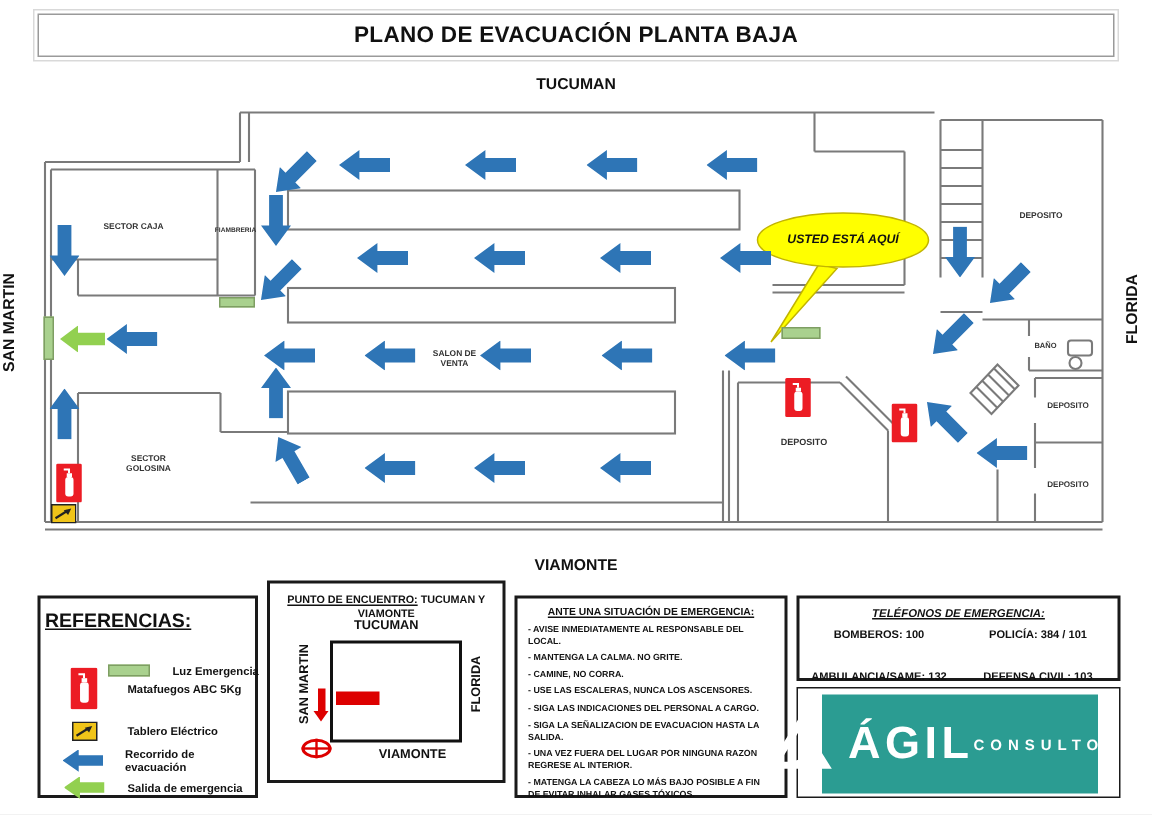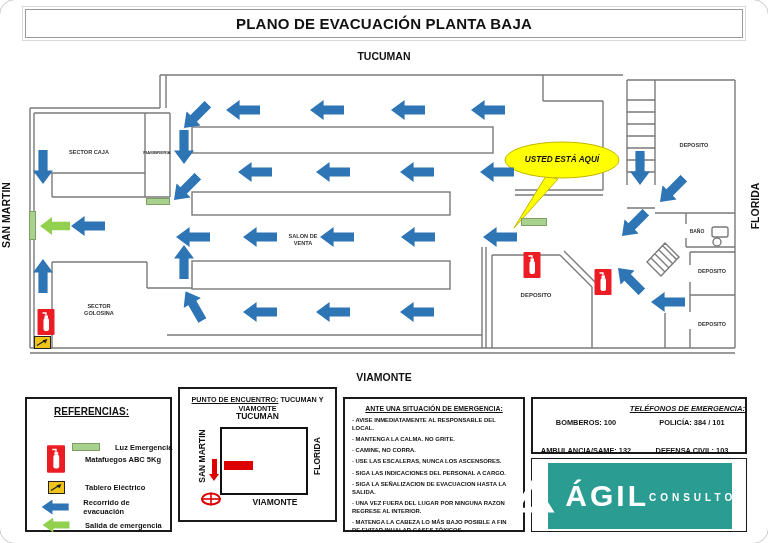--- a/index.html
+++ b/index.html
@@ -1,17 +1,17 @@
 <!DOCTYPE html>
 <html><head>
 <meta charset="utf-8">
 <style>
   html,body{margin:0;padding:0;background:#fff;}
   #canvas{position:relative;width:768px;height:543px;background:#fff;outline:1px solid #c9c9c9;
-          font-family:"Liberation Sans",sans-serif;overflow:hidden;border-radius:15px;}
+          font-family:"Liberation Sans",sans-serif;overflow:hidden;}
   .abs{position:absolute;}
   
   .titlebox{position:absolute;left:25px;top:9px;width:716px;height:27px;border:1px solid #9a9a9a;
             box-shadow:0 0 0 2px #fff,0 0 0 3px #d9d9d9;display:flex;align-items:center;justify-content:center;
             font-size:15px;font-weight:bold;color:#111;letter-spacing:.2px;}
   
   .street{position:absolute;font-weight:bold;color:#111;font-size:10.5px;}
   .street-top{left:0;right:0;top:50px;text-align:center;}
   .street-bottom{left:0;right:0;top:371px;text-align:center;}
   .street-left{left:-29px;top:209px;width:70px;text-align:center;transform:rotate(-90deg);}
@@ -161,21 +161,21 @@
       <path d="M8.5,6.5 L8.5,4 L5,4" stroke="#fff" stroke-width="1.3" fill="none"></path>
   </svg>
 
   <svg class="abs" style="left:34px;top:336px;" width="17" height="13" viewBox="0 0 17 13">
     <rect x="0.5" y="0.5" width="16" height="12" fill="#F0C419" stroke="#222"></rect>
     <path d="M3,9.5 L11,4.5" stroke="#222" stroke-width="1.4"></path>
       <polygon points="13.5,3 8.5,4.2 11.4,7.4" fill="#222"></polygon>
   </svg>
 
   <div class="panel" style="left:25px;top:397px;width:147px;height:135px;">
-    <div class="ptitle" style="position:absolute;left:27px;top:7px;font-size:10px;">REFERENCIAS:</div>
+    <div class="ptitle" style="position:absolute;left:3px;top:7px;font-size:13px;">REFERENCIAS:</div>
     <div class="legend-row" style="left:0;top:40px;width:100%;height:16px;padding-left:30px;">
       <div style="width:58px;display:flex;justify-content:center;">
           <div class="gbar" style="position:static;width:26px;height:6px;"></div>
         </div>
       <span class="legend-label">Luz Emergencia</span>
     </div>
     <div class="legend-row" style="left:0;top:44px;width:100%;height:32px;">
       <div style="width:58px;display:flex;justify-content:center;">
         <svg width="18" height="28" viewBox="0 0 17 26">
           <rect width="17" height="26" rx="1" fill="#EC1C24"></rect>
@@ -235,21 +235,21 @@
     <div class="instr">- MANTENGA LA CALMA. NO GRITE.</div>
     <div class="instr">- CAMINE, NO CORRA.</div>
     <div class="instr">- USE LAS ESCALERAS, NUNCA LOS ASCENSORES.</div>
     <div class="instr">- SIGA LAS INDICACIONES DEL PERSONAL A CARGO.</div>
     <div class="instr">- SIGA LA SEÑALIZACION DE EVACUACION HASTA LA SALIDA.</div>
     <div class="instr">- UNA VEZ FUERA DEL LUGAR POR NINGUNA RAZON REGRESE AL INTERIOR.</div>
     <div class="instr">- MATENGA LA CABEZA LO MÁS BAJO POSIBLE A FIN DE EVITAR INHALAR GASES TÓXICOS.</div>
   </div>
 
   <div class="panel" style="left:531px;top:397px;width:216px;height:57px;">
-    <div class="ptitle" style="text-align:right;font-size:7.6px;font-style:italic;margin-top:5px;">TELÉFONOS DE EMERGENCIA:</div>
+    <div class="ptitle" style="text-align:center;font-size:7.6px;font-style:italic;margin-top:5px;">TELÉFONOS DE EMERGENCIA:</div>
     <div style="display:flex;flex-wrap:wrap;margin-top:5px;">
       <div class="phone-entry" style="width:50%;text-align:center;margin-bottom:19px;">BOMBEROS: 100</div>
       <div class="phone-entry" style="width:50%;text-align:center;margin-bottom:6px;">POLICÍA: 384 / 101</div>
       <div class="phone-entry" style="width:50%;text-align:center;">AMBULANCIA/SAME: 132</div>
       <div class="phone-entry" style="width:50%;text-align:center;">DEFENSA CIVIL: 103</div>
     </div>
   </div>
 
   <div class="panel" style="left:531px;top:458px;width:216px;height:74px;border-width:1.5px;">
     <div class="logo-teal">

